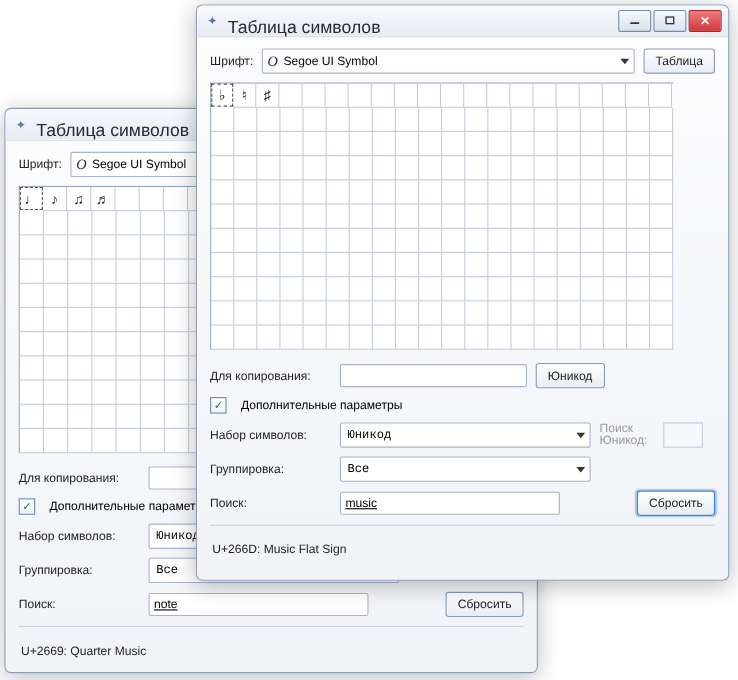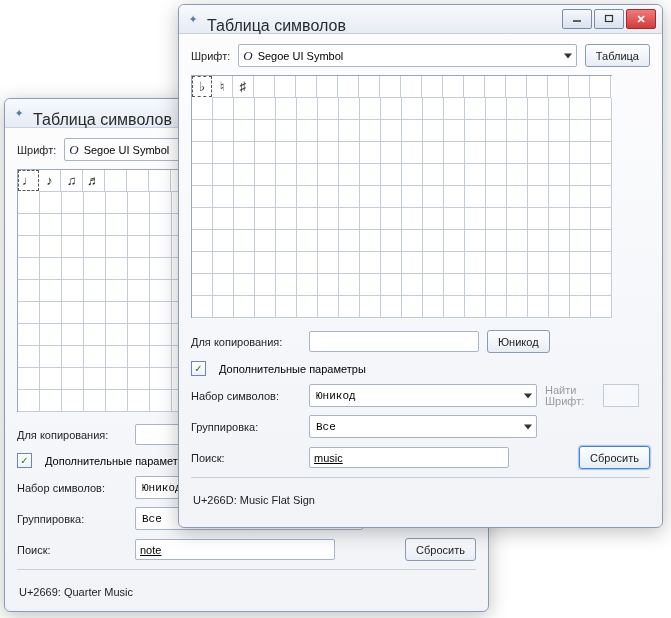--- a/index.html
+++ b/index.html
@@ -765,21 +765,21 @@
       <span class="checkbox">✓</span>
       <span>Дополнительные параметры</span>
     </div>
 
     <div class="row">
       <span class="label">Набор символов:</span>
       <div class="combo" style="width:200px;">
         <span>Юникод</span>
         <span class="combo-arrow"></span>
       </div>
-      <span class="dim-label" style="width:50px; line-height:11px;">Найти Шрифт:</span>
+      <span class="dim-label" style="width:50px; line-height:11px;">Поиск Юникод:</span>
       <div class="small-box"></div>
     </div>
 
     <div class="row">
       <span class="label">Группировка:</span>
       <div class="combo" style="width:200px;">
         <span>Все</span>
         <span class="combo-arrow"></span>
       </div>
     </div>

